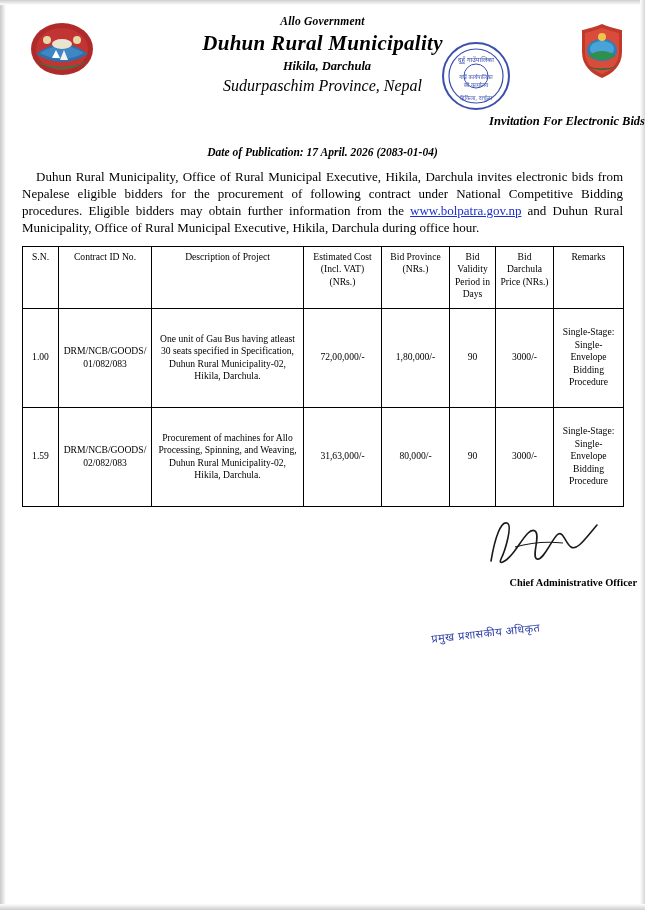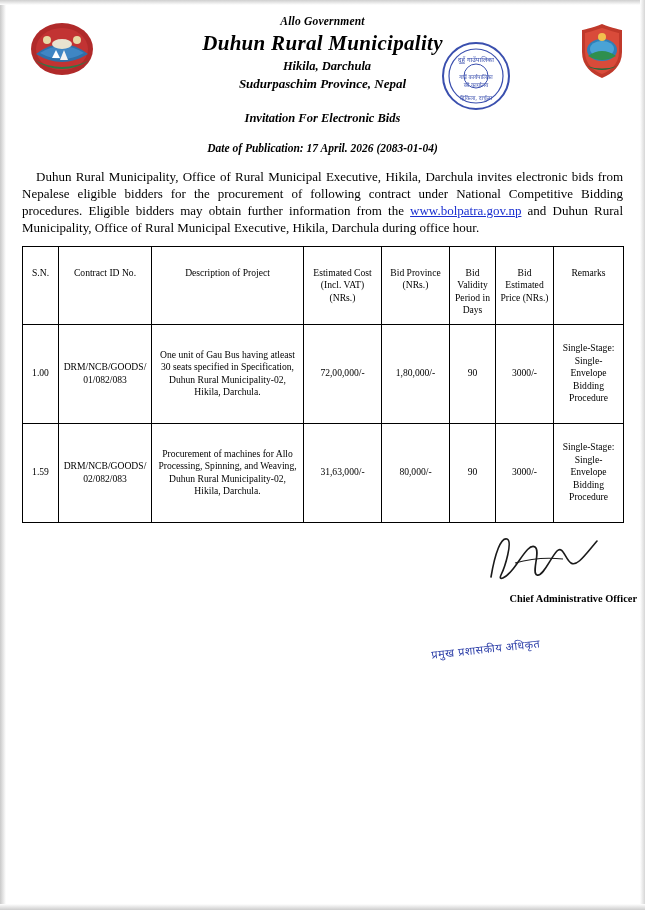--- a/index.html
+++ b/index.html
@@ -97,30 +97,31 @@
     margin-top: 3px;
   }
   .t-place {
     font-size: 12.5px;
     font-weight: bold;
     font-style: italic;
     margin-top: 2px;
     padding-left: 9px;
   }
   .t-province {
-    font-size: 13px;
-    font-weight: bold;
+    font-size: 16px;
+    font-weight: normal;
     font-style: italic;
     margin-top: 2px;
   }
   .t-invitation {
     font-size: 12.5px;
     font-weight: bold;
     font-style: italic;
     margin-top: 18px;
+    text-align: right;
   }
   .t-date {
     font-size: 11.5px;
     font-weight: bold;
     font-style: italic;
     margin-top: 15px;
   }
 
   
   .intro {
@@ -147,21 +148,21 @@
     font-size: 9.6px;
     text-align: center;
     vertical-align: middle;
     padding: 3px 3px;
     line-height: 1.3;
   }
   table.bids thead th {
     font-weight: normal;
     height: 54px;
     vertical-align: top;
-    padding-top: 20px;
+    padding-top: 4px;
   }
   table.bids thead th .hdr-main { display:block; }
   table.bids tbody td {
     height: 92px;
   }
   .col-sn     { width: 36px; }
   .col-cid    { width: 93px; }
   .col-desc   { width: 152px; }
   .col-cost   { width: 78px; }
   .col-sec    { width: 68px; }
@@ -300,21 +301,21 @@
           <span class="hdr-main">Bid Province</span>
           <span class="hdr-main">(NRs.)</span>
         </th>
         <th>
           <span class="hdr-main">Bid</span>
           <span class="hdr-main">Validity</span>
           <span class="hdr-main">Period in Days</span>
         </th>
         <th>
           <span class="hdr-main">Bid</span>
-          <span class="hdr-main">Estimated</span>
+          <span class="hdr-main">Darchula</span>
           <span class="hdr-main">Price (NRs.)</span>
         </th>
         <th>
           <span class="hdr-main">Remarks</span>
         </th>
       </tr>
     </thead>
     <tbody>
       <tr>
         <td>1.00</td>

